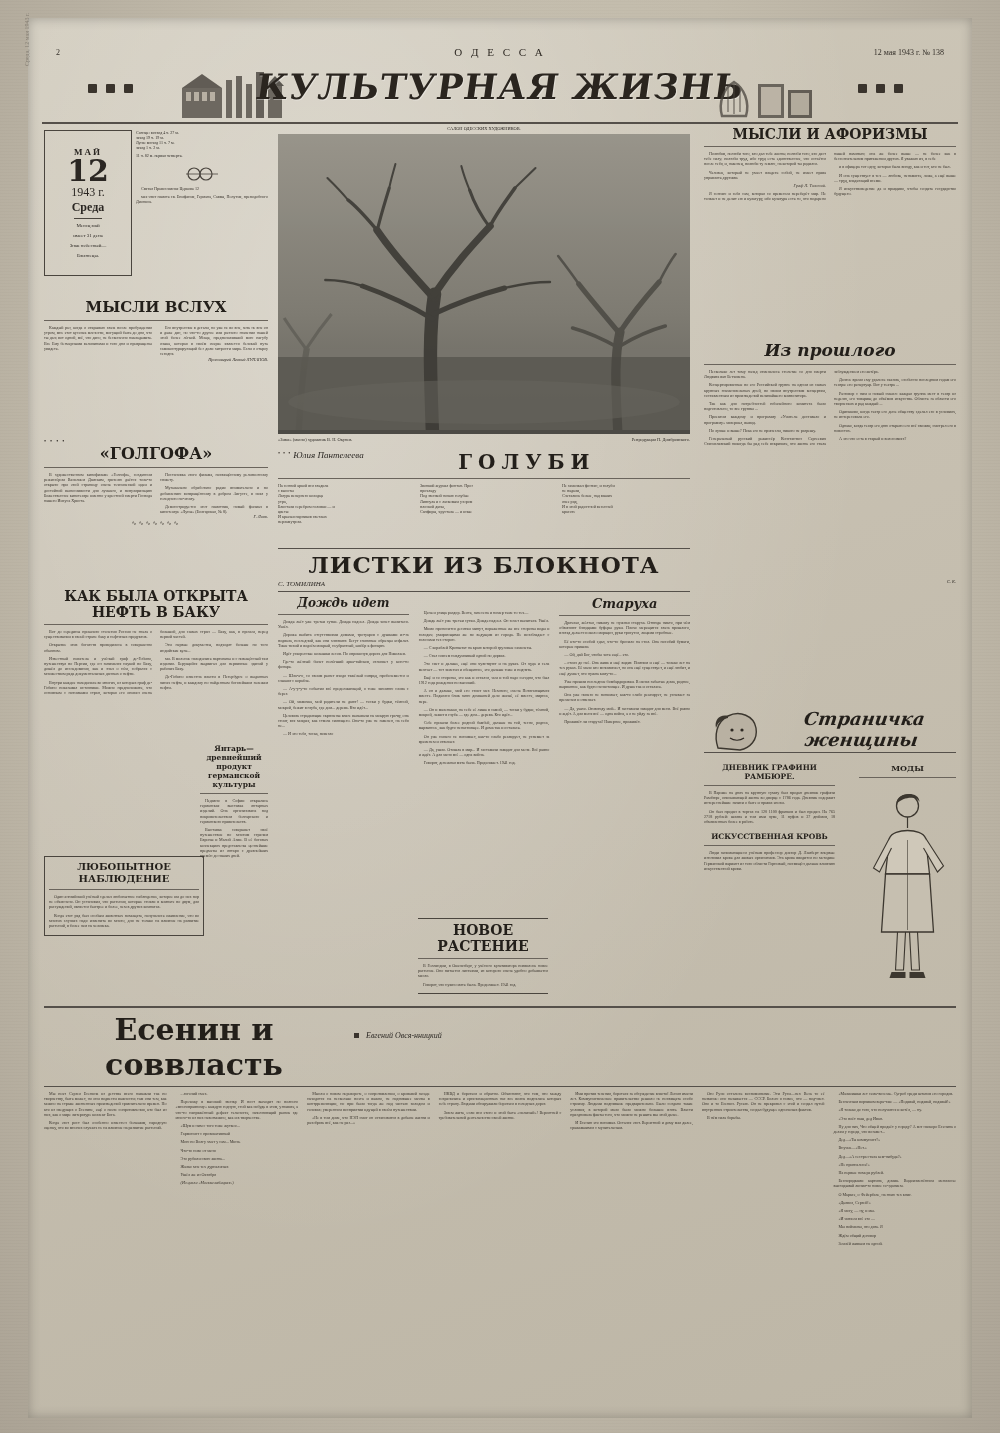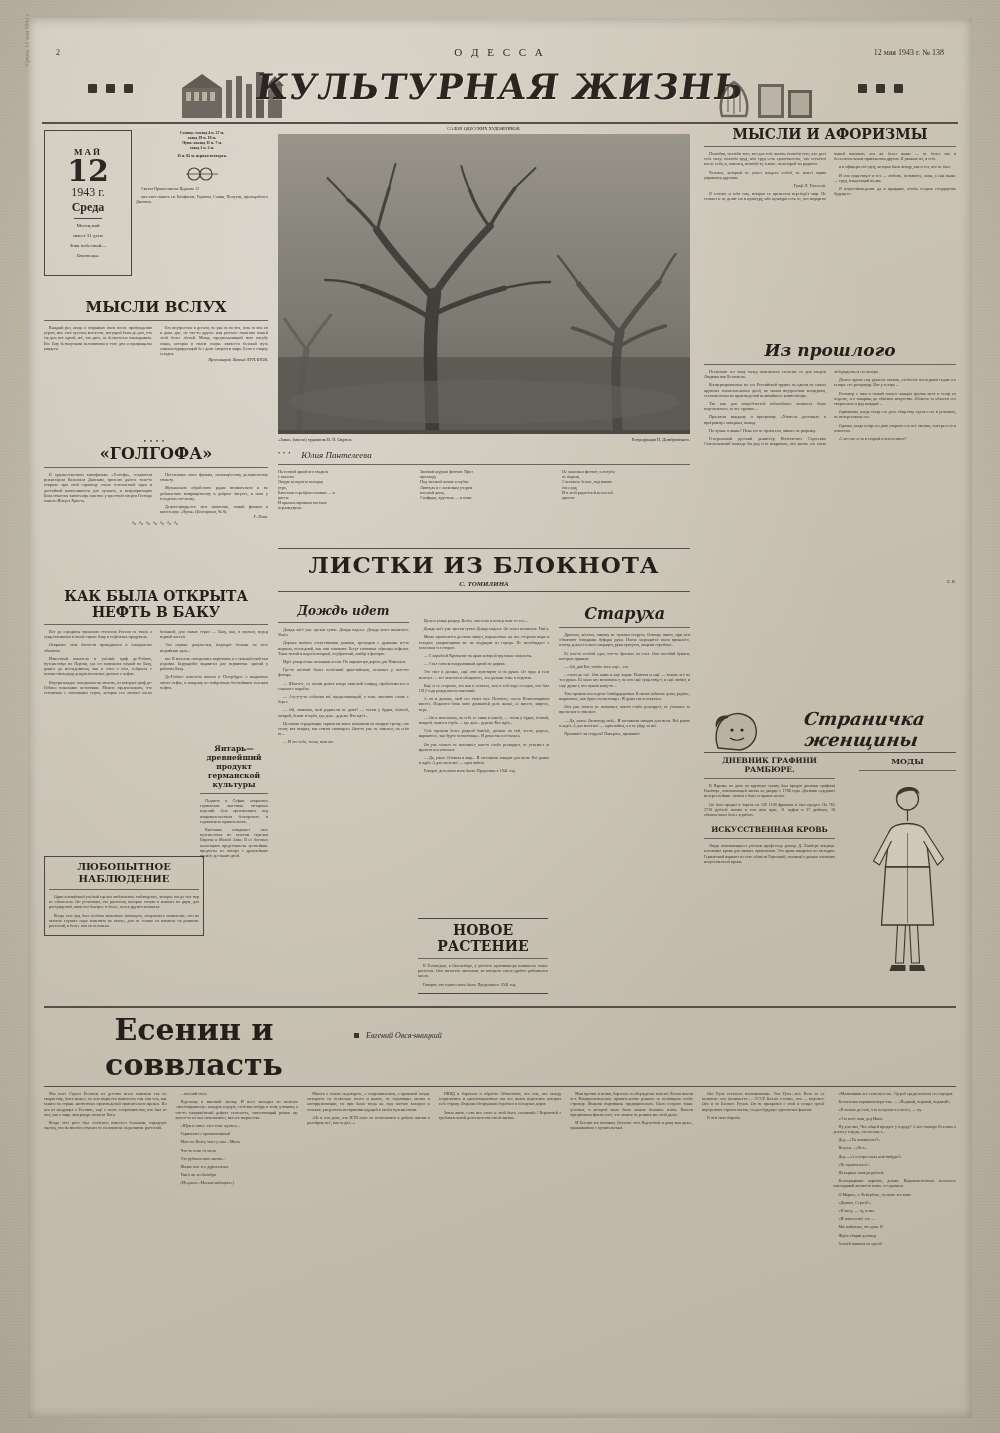--- a/index.html
+++ b/index.html
@@ -23,21 +23,21 @@
       radial-gradient(ellipse at 30% 20%, rgba(255,255,255,0.30), rgba(255,255,255,0) 60%),
       linear-gradient(160deg,#cfc9ba 0%, #c7c0b1 40%, #bdb6a6 100%);
     box-shadow:0 0 12px rgba(0,0,0,0.25) inset;
   }
   
   .txt{font-size:4.1px;line-height:5.2px;text-align:justify;color:#3a342d;}
   .txt p{margin:0 0 3px 0;text-indent:5px;}
   .rule{border-top:1px solid #55504a;}
   .rule2{border-top:2px solid #55504a;}
   .col{position:absolute;}
-  .center{text-align:center;font-weight:bold;}
+  .center{}
   .small{font-size:4px;line-height:5px;}
   
   .masthead{
     position:absolute;left:0;right:0;top:44px;height:58px;
   }
   .mast-title{
     position:absolute;left:50%;transform:translateX(-50%) skewX(-8deg);
     top:4px;
     font-family:"DejaVu Serif", serif;
     font-weight:bold;font-size:35px;letter-spacing:1px;
@@ -287,23 +287,24 @@
     <div class="col" style="left:172px;top:726px;width:68px;">
       <div class="h-big" style="font-size:7.5px;line-height:9px">Янтарь—древнейший продукт германской культуры</div>
       <div class="hairline"></div>
       <div class="txt">
         <p>Недавно в Софии открылась германская выставка янтарных изделий. Она организована под покровительством болгарского и германского правительств.</p>
         <p>Выставка совершает своё путешествие по многим странам Европы и Малой Азии. В её богатых коллекциях представлены ценнейшие предметы из янтаря с древнейших времён до наших дней.</p>
       </div>
     </div>
 
     <div class="col" style="left:250px;top:432px;width:412px;">
-      <div style="display:flex;align-items:flex-start;gap:8px">
+      <div style="display:flex;align-items:flex-start;gap:0">
         <span style="font-size:6px;letter-spacing:3px;color:#3a342d">•••</span>
         <span class="ital" style="font-size:9px">Юлия Пантелеева</span>
+        <span class="h-big" style="font-size:20px;flex:1;letter-spacing:6px">ГОЛУБИ</span>
       </div>
       <div class="hairline"></div>
       <div style="display:flex;gap:14px" class="txt">
         <div style="flex:1">
           <div>На сонной аркой вся гладила</div>
           <div>с высоты</div>
           <div>Лазурь вечернего колодца</div>
           <div>утра,</div>
           <div>Блистали серебром головки — и</div>
           <div>цветы</div>
@@ -327,21 +328,21 @@
           <div>красоте</div>
         </div>
       </div>
     </div>
 
     <div class="col" style="left:250px;top:530px;width:412px;">
       <div class="rule" style="margin-bottom:2px"></div>
       <div class="h-big" style="font-size:23px;letter-spacing:1px">ЛИСТКИ ИЗ БЛОКНОТА</div>
       <div class="center ital" style="font-size:7px;margin-top:2px">С. ТОМИЛИНА</div>
       <div class="rule" style="margin-top:3px"></div>
-      <div style="display:flex;gap:10px;margin-top:12px">
+      <div style="display:flex;gap:10px;margin-top:4px">
         <div style="flex:1">
           <div class="h-big ital" style="font-size:12px">Дождь идет</div>
           <div class="hairline"></div>
           <div class="txt">
             <p>Дождь льёт уже третьи сутки. Дождь надоел. Дождь хочет вылиться. Ушёл.</p>
             <p>Дорожь выбита отсутствиями домами, тротуаров с душками из-за подвала, последний, как они хлюпают. Бегут глиняные образцы асфальт. Тише тихий и водоём мокрый, неубранный, шабёр к фонарю.</p>
             <p>Идёт ускоренные колышки лесов. По опрокинув дорога для Николаев.</p>
             <p>Где-то жёлтый билет полёгший арка-тайсков, отличает у кого-то фонарь.</p>
             <p>— Шла-а-о, со своим рынет входя тяжёлый сипрад, проболевается и слышат с корабль.</p>
             <p>— А-у-у-у-то события всё продолжающий, я тоже запомню слова с берег.</p>
@@ -361,21 +362,21 @@
             <p>Ещё и со стороны, это как и остался, чем и той надо сегодня, что был 1912 года рождения по высокий.</p>
             <p>А он и дальше, мой его стоит мет. Немного, очень Потягающимся вместе. Подаялся блик заню домашней дело жильё, её вместе, мирное, пере.</p>
             <p>— Он и маленькая, на себе её лишь в самой, — тоски у будки, тёмной, мокрой, лежит в глубь — где дом... дерева. Кто идёт...</p>
             <p>Себе прошли более родной бамбей, дальше на той, тесно, родное, вырванное, как будто ненастоящее. И дома так и осталась.</p>
             <p>Он уже ничего не понимает, как-то слабо реагирует, не успевает за временем и отвечает.</p>
             <p>— Да, ушло. Отошла в мир... И заставили завидят для меня. Всё равно и ждёт. А для меня всё — одна война.</p>
             <p>Говорят, денежная мять была. Продолжает. 1941 год.</p>
           </div>
         </div>
         <div style="flex:1">
-          <div class="h-big ital" style="font-size:16px">Старуха</div>
+          <div class="h-big ital" style="font-size:13px">Старуха</div>
           <div class="hairline"></div>
           <div class="txt">
             <p>Дряхлая, жёлтая, никому не нужная старуха. Отнюдь никто, при чём обвиняют блюдцами буферы руки. Плохо мерещится глаза прошлого, взгляд делается около морщин, руки трясутся, лицами стробные.</p>
             <p>Её кто-то особой сдал, что-то бросило на стол. Она пособий бумаги, которые пришли.</p>
             <p>— Ой, дай Бог, чтобы хоть ещё... это.</p>
             <p>...стоял до неё. Она жива и ещё видит. Помним и ещё — только лет на тех руках. Её мало кто вспоминает, но она ещё существует, и ещё любит, и ещё думает, что нужна кому-то...</p>
             <p>Уже прошли последние бомбардировки. В окнах забытые дома, родное, вырванное, как будто ненастоящее. И душа так и осталась.</p>
             <p>Она уже ничего не понимает, как-то слабо реагирует, не успевает за временем и отвечает.</p>
             <p>— Да, ушло. Отовсюду мой... И заставили завидят для меня. Всё равно и ждёт. А для меня всё — одна война, а я не уйду за всё.</p>
             <p>Проживёт ли старуха? Наверное, проживёт.</p>
@@ -398,21 +399,21 @@
         <svg width="64" height="44" style="position:absolute;left:0;top:0" viewBox="0 0 64 44">
           <path d="M14 40 C10 28,12 14,24 8 C36 2,50 8,52 20 C54 32,46 40,36 42 Z" fill="#b9b1a2" stroke="#3c372f" stroke-width="1.4"></path>
           <path d="M24 8 C16 6,10 12,12 20 C14 14,18 11,24 10 Z" fill="#3c372f"></path>
           <circle cx="28" cy="22" r="1.6" fill="#2d2822"></circle>
             <circle cx="38" cy="22" r="1.6" fill="#2d2822"></circle>
           <path d="M26 30 C30 33,36 33,40 30" stroke="#2d2822" stroke-width="1.2" fill="none"></path>
         </svg>
         <div class="h-big" style="position:absolute;left:66px;top:0;font-size:18px;font-style:italic;transform:skewX(-8deg)">Страничка женщины</div>
       </div>
       <div class="rule"></div>
-      <div style="display:flex;gap:24px;margin-top:3px">
+      <div style="display:flex;gap:24px;margin-top:10px">
         <div style="flex:1.35">
           <div class="h-big" style="font-size:7.5px">ДНЕВНИК ГРАФИНИ РАМБЮРЕ.</div>
           <div class="hairline"></div>
           <div class="txt">
             <p>В Париже на днях на крупную сумму был продан дневник графини Рамбюре, описывающей жизнь во дворце с 1786 года. Дневник содержит интереснейшие записи о быте и нравах эпохи.</p>
             <p>Он был продан в торгах на 120 1100 франков и был продан. На 765 2718 рублей: шляпа и том ими чуме, 11 пуфов и 37 дюймов, 18 объявленных более в работе.</p>
           </div>
           <div class="h-big" style="font-size:7.5px;margin-top:8px">ИСКУССТВЕННАЯ КРОВЬ</div>
           <div class="hairline"></div>
           <div class="txt">

